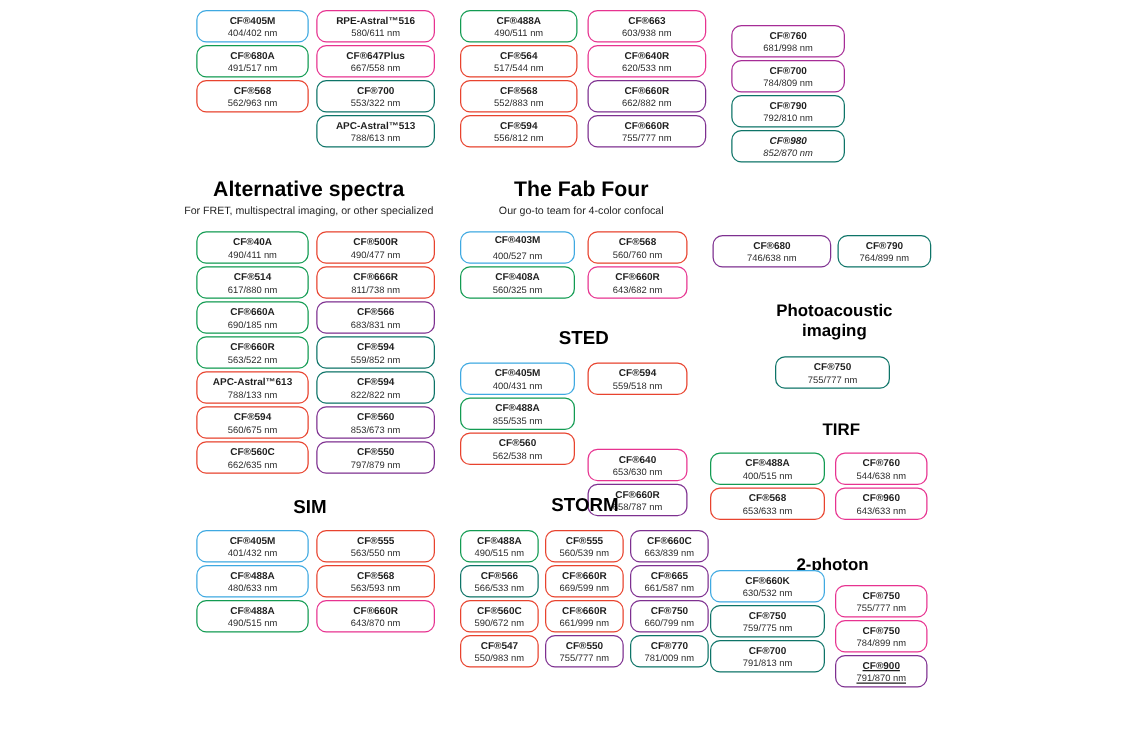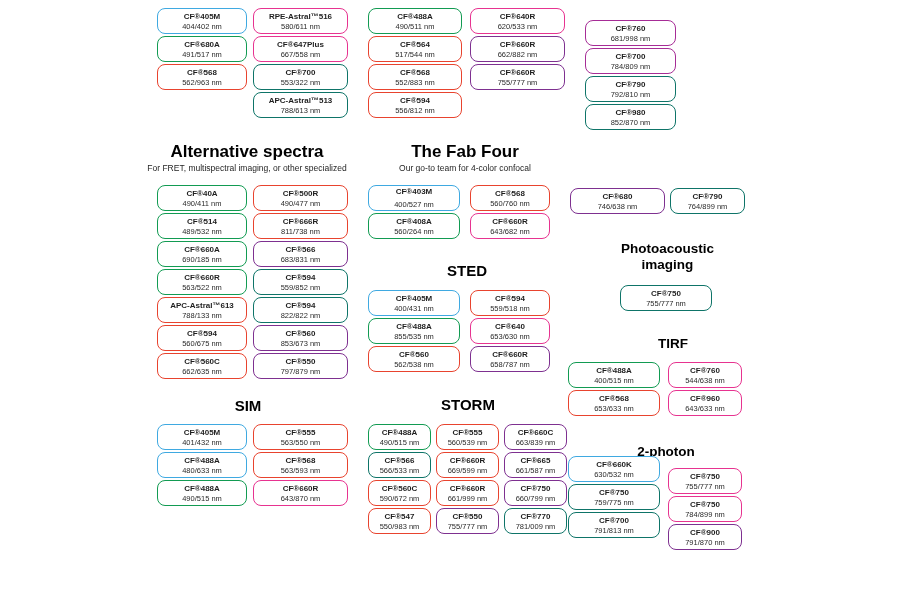--- a/index.html
+++ b/index.html
@@ -71,20 +71,24 @@
         <div class="badge-name">CF®568</div>
         <div class="badge-sub">552/883 nm</div>
       </div>
       <div class="badge" style="border-color: rgb(232, 67, 46);">
         <div class="badge-name">CF®594</div>
         <div class="badge-sub">556/812 nm</div>
       </div>
     </div>
   <div class="col" style="left:470px;top:8px;width:95px;">
       <div class="badge" style="border-color: rgb(231, 51, 144);">
+        <div class="badge-name">CF®663</div>
+        <div class="badge-sub">603/938 nm</div>
+      </div>
+      <div class="badge" style="border-color: rgb(231, 51, 144);">
         <div class="badge-name">CF®640R</div>
         <div class="badge-sub">620/533 nm</div>
       </div>
       <div class="badge" style="border-color: rgb(126, 48, 144);">
         <div class="badge-name">CF®660R</div>
         <div class="badge-sub">662/882 nm</div>
       </div>
       <div class="badge" style="border-color: rgb(126, 48, 144);">
         <div class="badge-name">CF®660R</div>
         <div class="badge-sub">755/777 nm</div>
@@ -96,36 +100,36 @@
         <div class="badge-sub">681/998 nm</div>
       </div>
       <div class="badge" style="border-color: rgb(166, 44, 150);">
         <div class="badge-name">CF®700</div>
         <div class="badge-sub">784/809 nm</div>
       </div>
       <div class="badge" style="border-color: rgb(14, 116, 104);">
         <div class="badge-name">CF®790</div>
         <div class="badge-sub">792/810 nm</div>
       </div>
-      <div class="badge" style="border-color: rgb(14, 116, 104);">
+      <div class="badge" style="border-color: rgb(14, 116, 104); font-style: italic;">
         <div class="badge-name">CF®980</div>
         <div class="badge-sub">852/870 nm</div>
       </div>
     </div>
 
   <div class="heading h-big" style="left:147px;top:142px;width:200px;">Alternative spectra</div>
   <div class="subtitle" style="left:127px;top:163px;width:240px;">For FRET, multispectral imaging, or other specialized</div>
   <div class="col" style="left:157px;top:185px;width:90px;">
       <div class="badge" style="border-color: rgb(18, 155, 82);">
         <div class="badge-name">CF®40A</div>
         <div class="badge-sub">490/411 nm</div>
       </div>
       <div class="badge" style="border-color: rgb(18, 155, 82);">
         <div class="badge-name">CF®514</div>
-        <div class="badge-sub">489/532 nm</div>
+        <div class="badge-sub">617/880 nm</div>
       </div>
       <div class="badge" style="border-color: rgb(18, 155, 82);">
         <div class="badge-name">CF®660A</div>
         <div class="badge-sub">690/185 nm</div>
       </div>
       <div class="badge" style="border-color: rgb(18, 155, 82);">
         <div class="badge-name">CF®660R</div>
         <div class="badge-sub">563/522 nm</div>
       </div>
       <div class="badge" style="border-color: rgb(232, 67, 46);">
@@ -174,21 +178,21 @@
 
   <div class="heading h-big" style="left:365px;top:142px;width:200px;">The Fab Four</div>
   <div class="subtitle" style="left:365px;top:163px;width:200px;">Our go-to team for 4-color confocal</div>
   <div class="col" style="left:368px;top:185px;width:92px;">
       <div class="badge" style="border-color: rgb(63, 169, 225); justify-content: space-between;">
         <div class="badge-name">CF®403M</div>
         <div class="badge-sub">400/527 nm</div>
       </div>
       <div class="badge" style="border-color: rgb(18, 155, 82);">
         <div class="badge-name">CF®408A</div>
-        <div class="badge-sub">560/264 nm</div>
+        <div class="badge-sub">560/325 nm</div>
       </div>
     </div>
   <div class="col" style="left:470px;top:185px;width:80px;">
       <div class="badge" style="border-color: rgb(232, 67, 46);">
         <div class="badge-name">CF®568</div>
         <div class="badge-sub">560/760 nm</div>
       </div>
       <div class="badge" style="border-color: rgb(231, 51, 144);">
         <div class="badge-name">CF®660R</div>
         <div class="badge-sub">643/682 nm</div>
@@ -208,21 +212,21 @@
       <div class="badge" style="border-color: rgb(232, 67, 46);">
         <div class="badge-name">CF®560</div>
         <div class="badge-sub">562/538 nm</div>
       </div>
     </div>
   <div class="col" style="left:470px;top:290px;width:80px;">
       <div class="badge" style="border-color: rgb(232, 67, 46);">
         <div class="badge-name">CF®594</div>
         <div class="badge-sub">559/518 nm</div>
       </div>
-      <div class="badge" style="border-color: rgb(231, 51, 144);">
+      <div class="badge" style="border-color: rgb(231, 51, 144); margin-top: 41px;">
         <div class="badge-name">CF®640</div>
         <div class="badge-sub">653/630 nm</div>
       </div>
       <div class="badge" style="border-color: rgb(126, 48, 144);">
         <div class="badge-name">CF®660R</div>
         <div class="badge-sub">658/787 nm</div>
       </div>
     </div>
 
   <div class="heading h-mid" style="left:148px;top:397px;width:200px;">SIM</div>
@@ -371,19 +375,19 @@
     </div>
   <div class="col" style="left:668px;top:468px;width:74px;">
       <div class="badge" style="border-color: rgb(231, 51, 144);">
         <div class="badge-name">CF®750</div>
         <div class="badge-sub">755/777 nm</div>
       </div>
       <div class="badge" style="border-color: rgb(231, 51, 144);">
         <div class="badge-name">CF®750</div>
         <div class="badge-sub">784/899 nm</div>
       </div>
-      <div class="badge" style="border-color: rgb(126, 48, 144);">
+      <div class="badge" style="border-color: rgb(126, 48, 144); text-decoration: underline;">
         <div class="badge-name">CF®900</div>
         <div class="badge-sub">791/870 nm</div>
       </div>
     </div>
 
 </div>
 
 </body></html>

